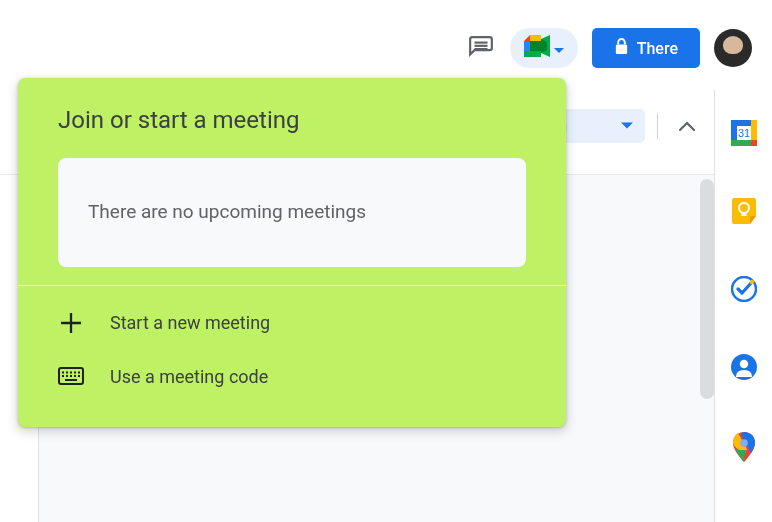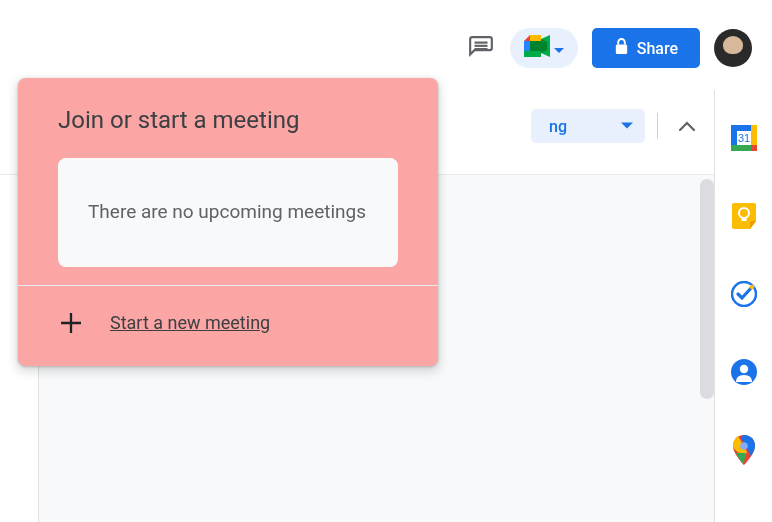--- a/index.html
+++ b/index.html
@@ -79,21 +79,20 @@
       flex-direction: column;
       align-items: center;
       gap: 42px;
       padding-top: 30px;
     }
     .side-icon {
       width: 26px;
       height: 36px;
       cursor: pointer;
       display: flex;
-      align-items: center;
       justify-content: center;
     }
     .ribbon-bar {
       position: absolute;
       top: 106px;
       right: 58px;
       height: 40px;
       display: flex;
       align-items: center;
       gap: 12px;
@@ -147,25 +146,25 @@
       top: 4px;
       width: 14px;
       height: 220px;
       background: #dadce0;
       border-radius: 7px;
     }
     .meet-panel {
       position: absolute;
       left: 18px;
       top: 78px;
-      width: 420px;
-      background: #fca5a5;
+      width: 548px;
+      background: #bef264;
       border-radius: 8px;
       box-shadow: 0 1px 3px rgba(60,64,67,0.3), 0 4px 8px 3px rgba(60,64,67,0.15);
-      padding: 28px 0 16px 0;
+      padding: 28px 0 24px 0;
       z-index: 10;
     }
     .meet-panel-title {
       font-size: 24px;
       color: #3c4043;
       padding: 0 40px 24px 40px;
     }
     .no-meetings-box {
       margin: 0 40px;
       background: #f8f9fa;
@@ -182,21 +181,20 @@
       margin: 18px 0 10px 0;
     }
     .meet-option {
       display: flex;
       align-items: center;
       gap: 26px;
       padding: 16px 40px;
       cursor: pointer;
       color: #3c4043;
       font-size: 18px;
-      text-decoration: underline;
     }
     .opt-icon {
       width: 26px;
       display: flex;
       justify-content: center;
     }
   </style>
 </head>
 <body>
 
@@ -251,21 +249,21 @@
         </svg>
     </span>
   </div>
   <div class="share-btn">
     <span>
       <svg width="15" height="17" viewBox="0 0 14 18">
         <rect x="1" y="7" width="12" height="10" rx="1.5" fill="#fff"></rect>
         <path d="M3.5 7 V4.5 a3.5 3.5 0 0 1 7 0 V7" fill="none" stroke="#fff" stroke-width="2"></path>
       </svg>
     </span>
-    <span>Share</span>
+    <span>There</span>
   </div>
   <div class="avatar"></div>
 </div>
 
 <div class="right-sidebar">
   <div class="side-icon">
     <svg width="26" height="26" viewBox="0 0 26 26">
       <rect x="0" y="0" width="26" height="26" rx="3" fill="#fff"></rect>
       <rect x="0" y="0" width="26" height="6" fill="#1a73e8"></rect>
       <rect x="0" y="0" width="6" height="26" fill="#1a73e8"></rect>
@@ -315,13 +313,32 @@
   </div>
   <div class="panel-divider"></div>
   <div class="meet-option">
     <span class="opt-icon">
       <svg width="22" height="22" viewBox="0 0 22 22">
           <path d="M11 1 V21 M1 11 H21" stroke="#202124" stroke-width="2.3"></path>
         </svg>
     </span>
     <span>Start a new meeting</span>
   </div>
+  <div class="meet-option">
+    <span class="opt-icon">
+      <svg width="26" height="18" viewBox="0 0 26 18">
+        <rect x="1" y="1" width="24" height="16" rx="2" fill="none" stroke="#202124" stroke-width="2"></rect>
+        <rect x="4" y="4.5" width="2" height="2" fill="#202124"></rect>
+        <rect x="8" y="4.5" width="2" height="2" fill="#202124"></rect>
+        <rect x="12" y="4.5" width="2" height="2" fill="#202124"></rect>
+        <rect x="16" y="4.5" width="2" height="2" fill="#202124"></rect>
+        <rect x="20" y="4.5" width="2" height="2" fill="#202124"></rect>
+        <rect x="4" y="8" width="2" height="2" fill="#202124"></rect>
+        <rect x="8" y="8" width="2" height="2" fill="#202124"></rect>
+        <rect x="12" y="8" width="2" height="2" fill="#202124"></rect>
+        <rect x="16" y="8" width="2" height="2" fill="#202124"></rect>
+        <rect x="20" y="8" width="2" height="2" fill="#202124"></rect>
+        <rect x="7" y="12" width="12" height="2" fill="#202124"></rect>
+      </svg>
+    </span>
+    <span>Use a meeting code</span>
+  </div>
 </div>
 
 </body></html>

